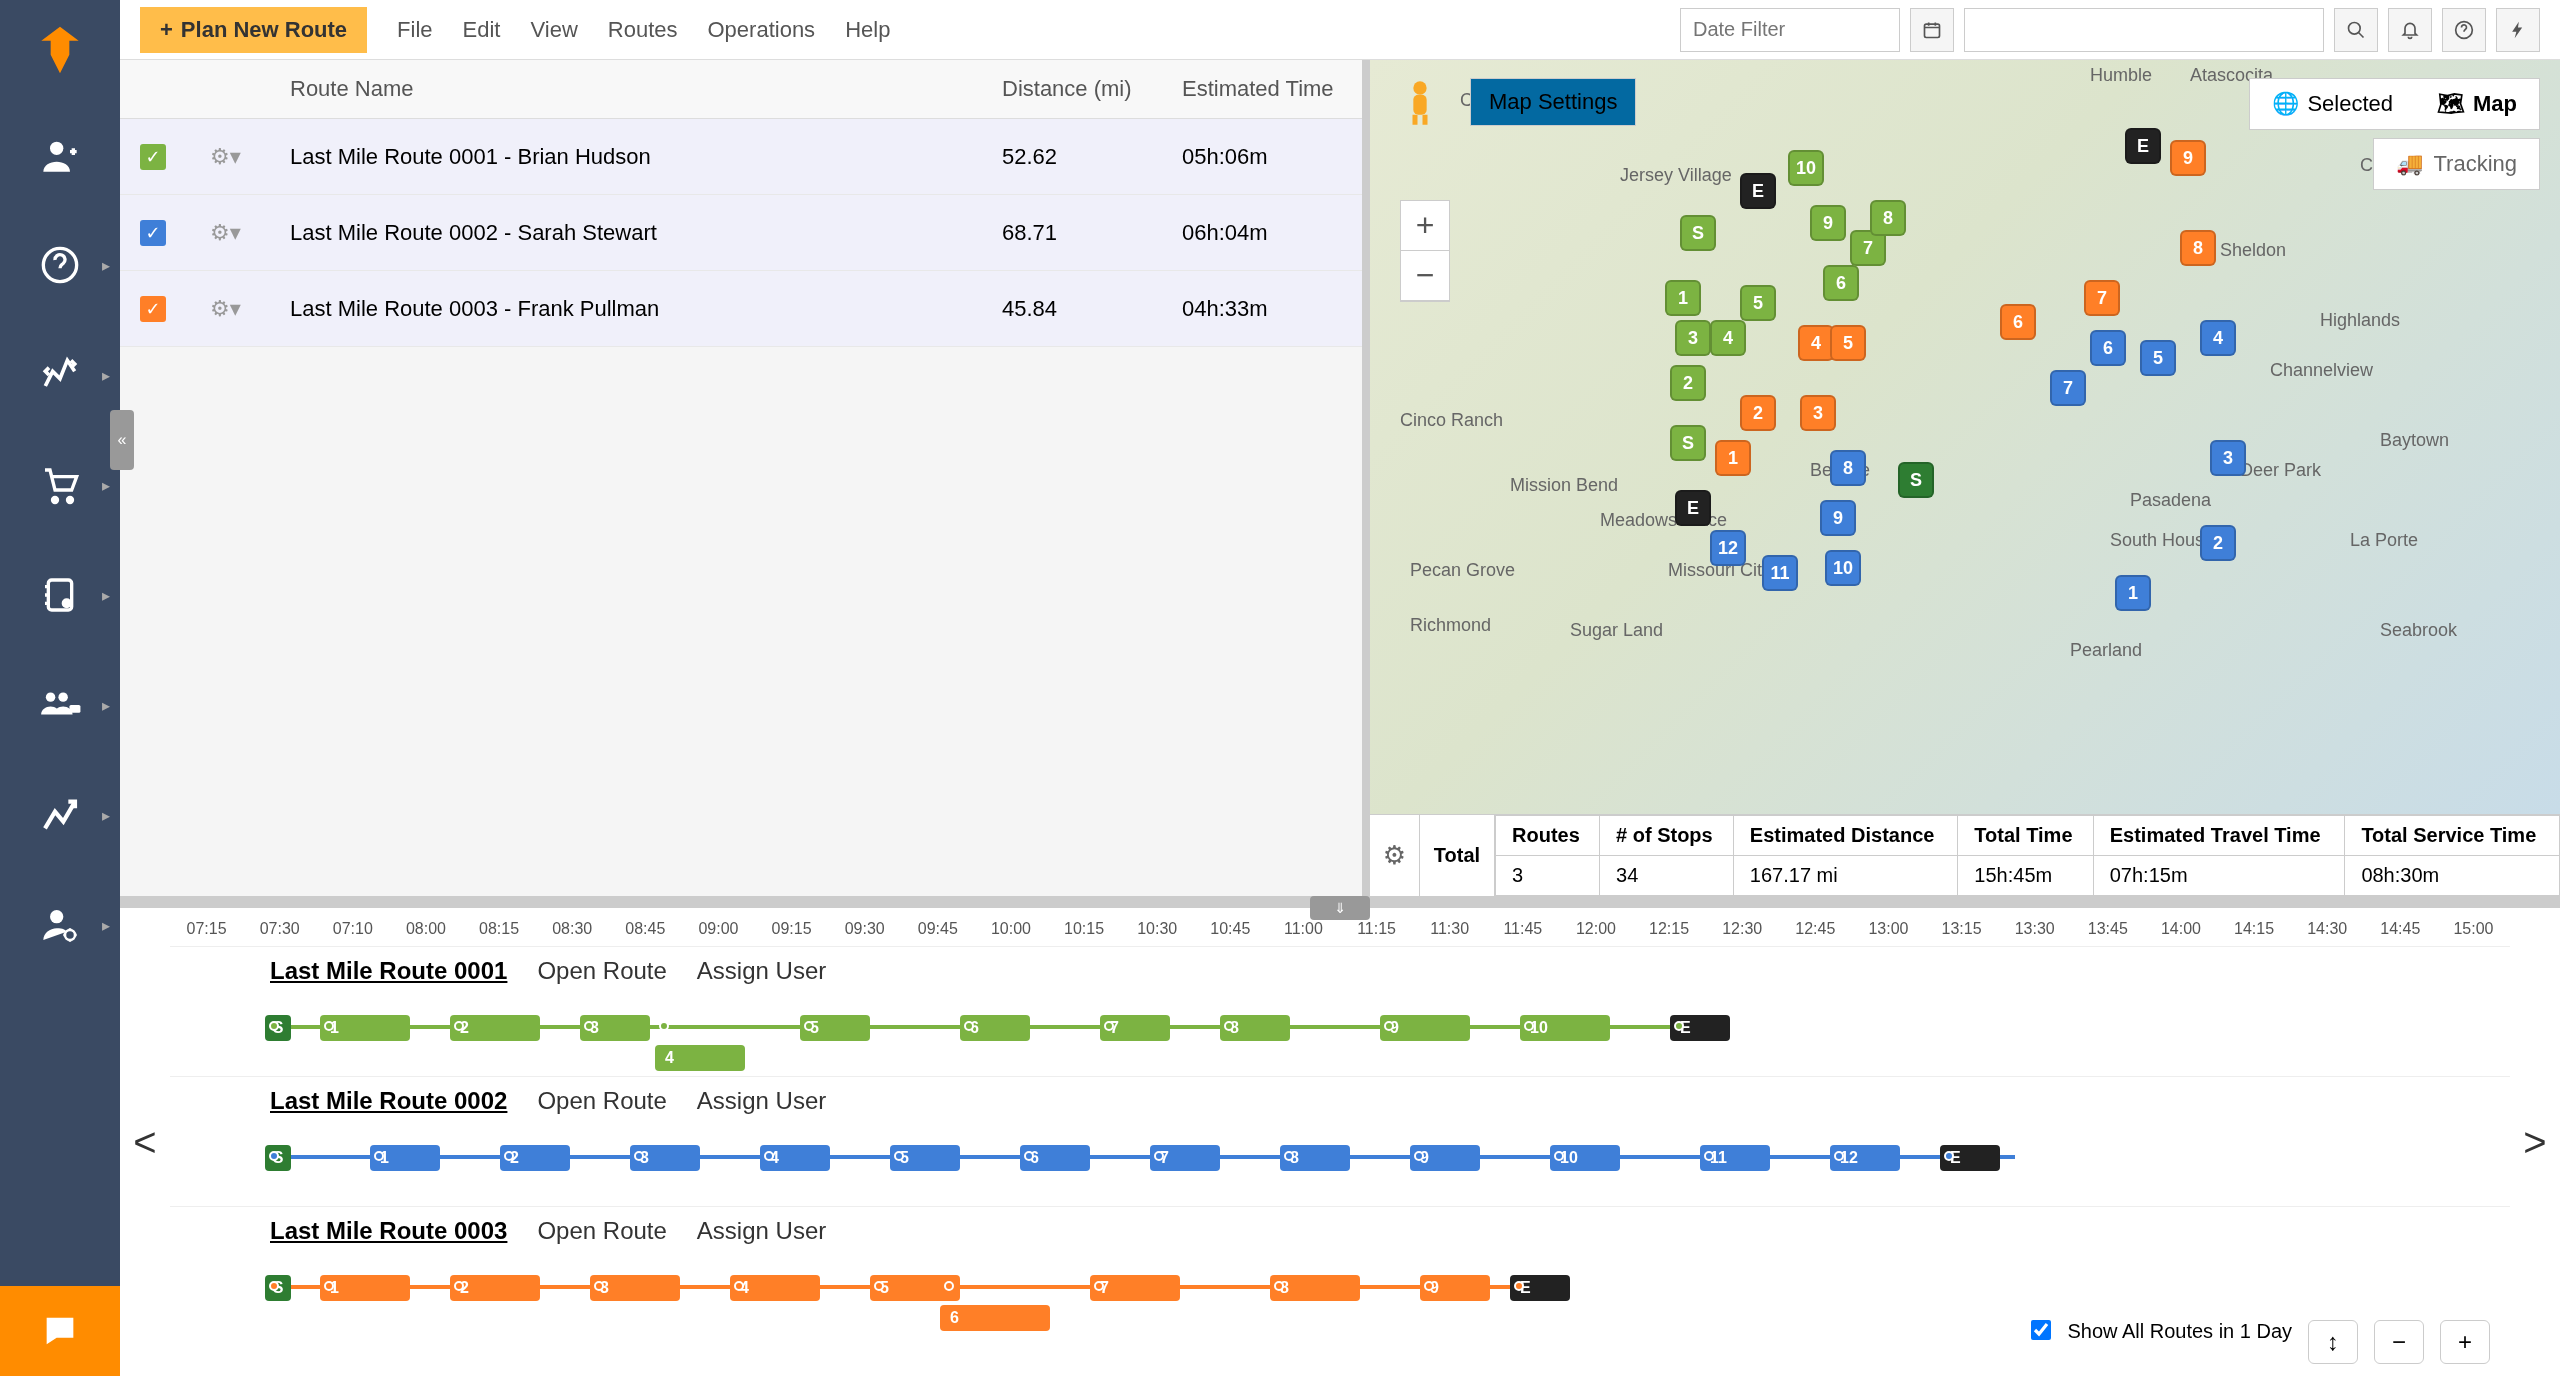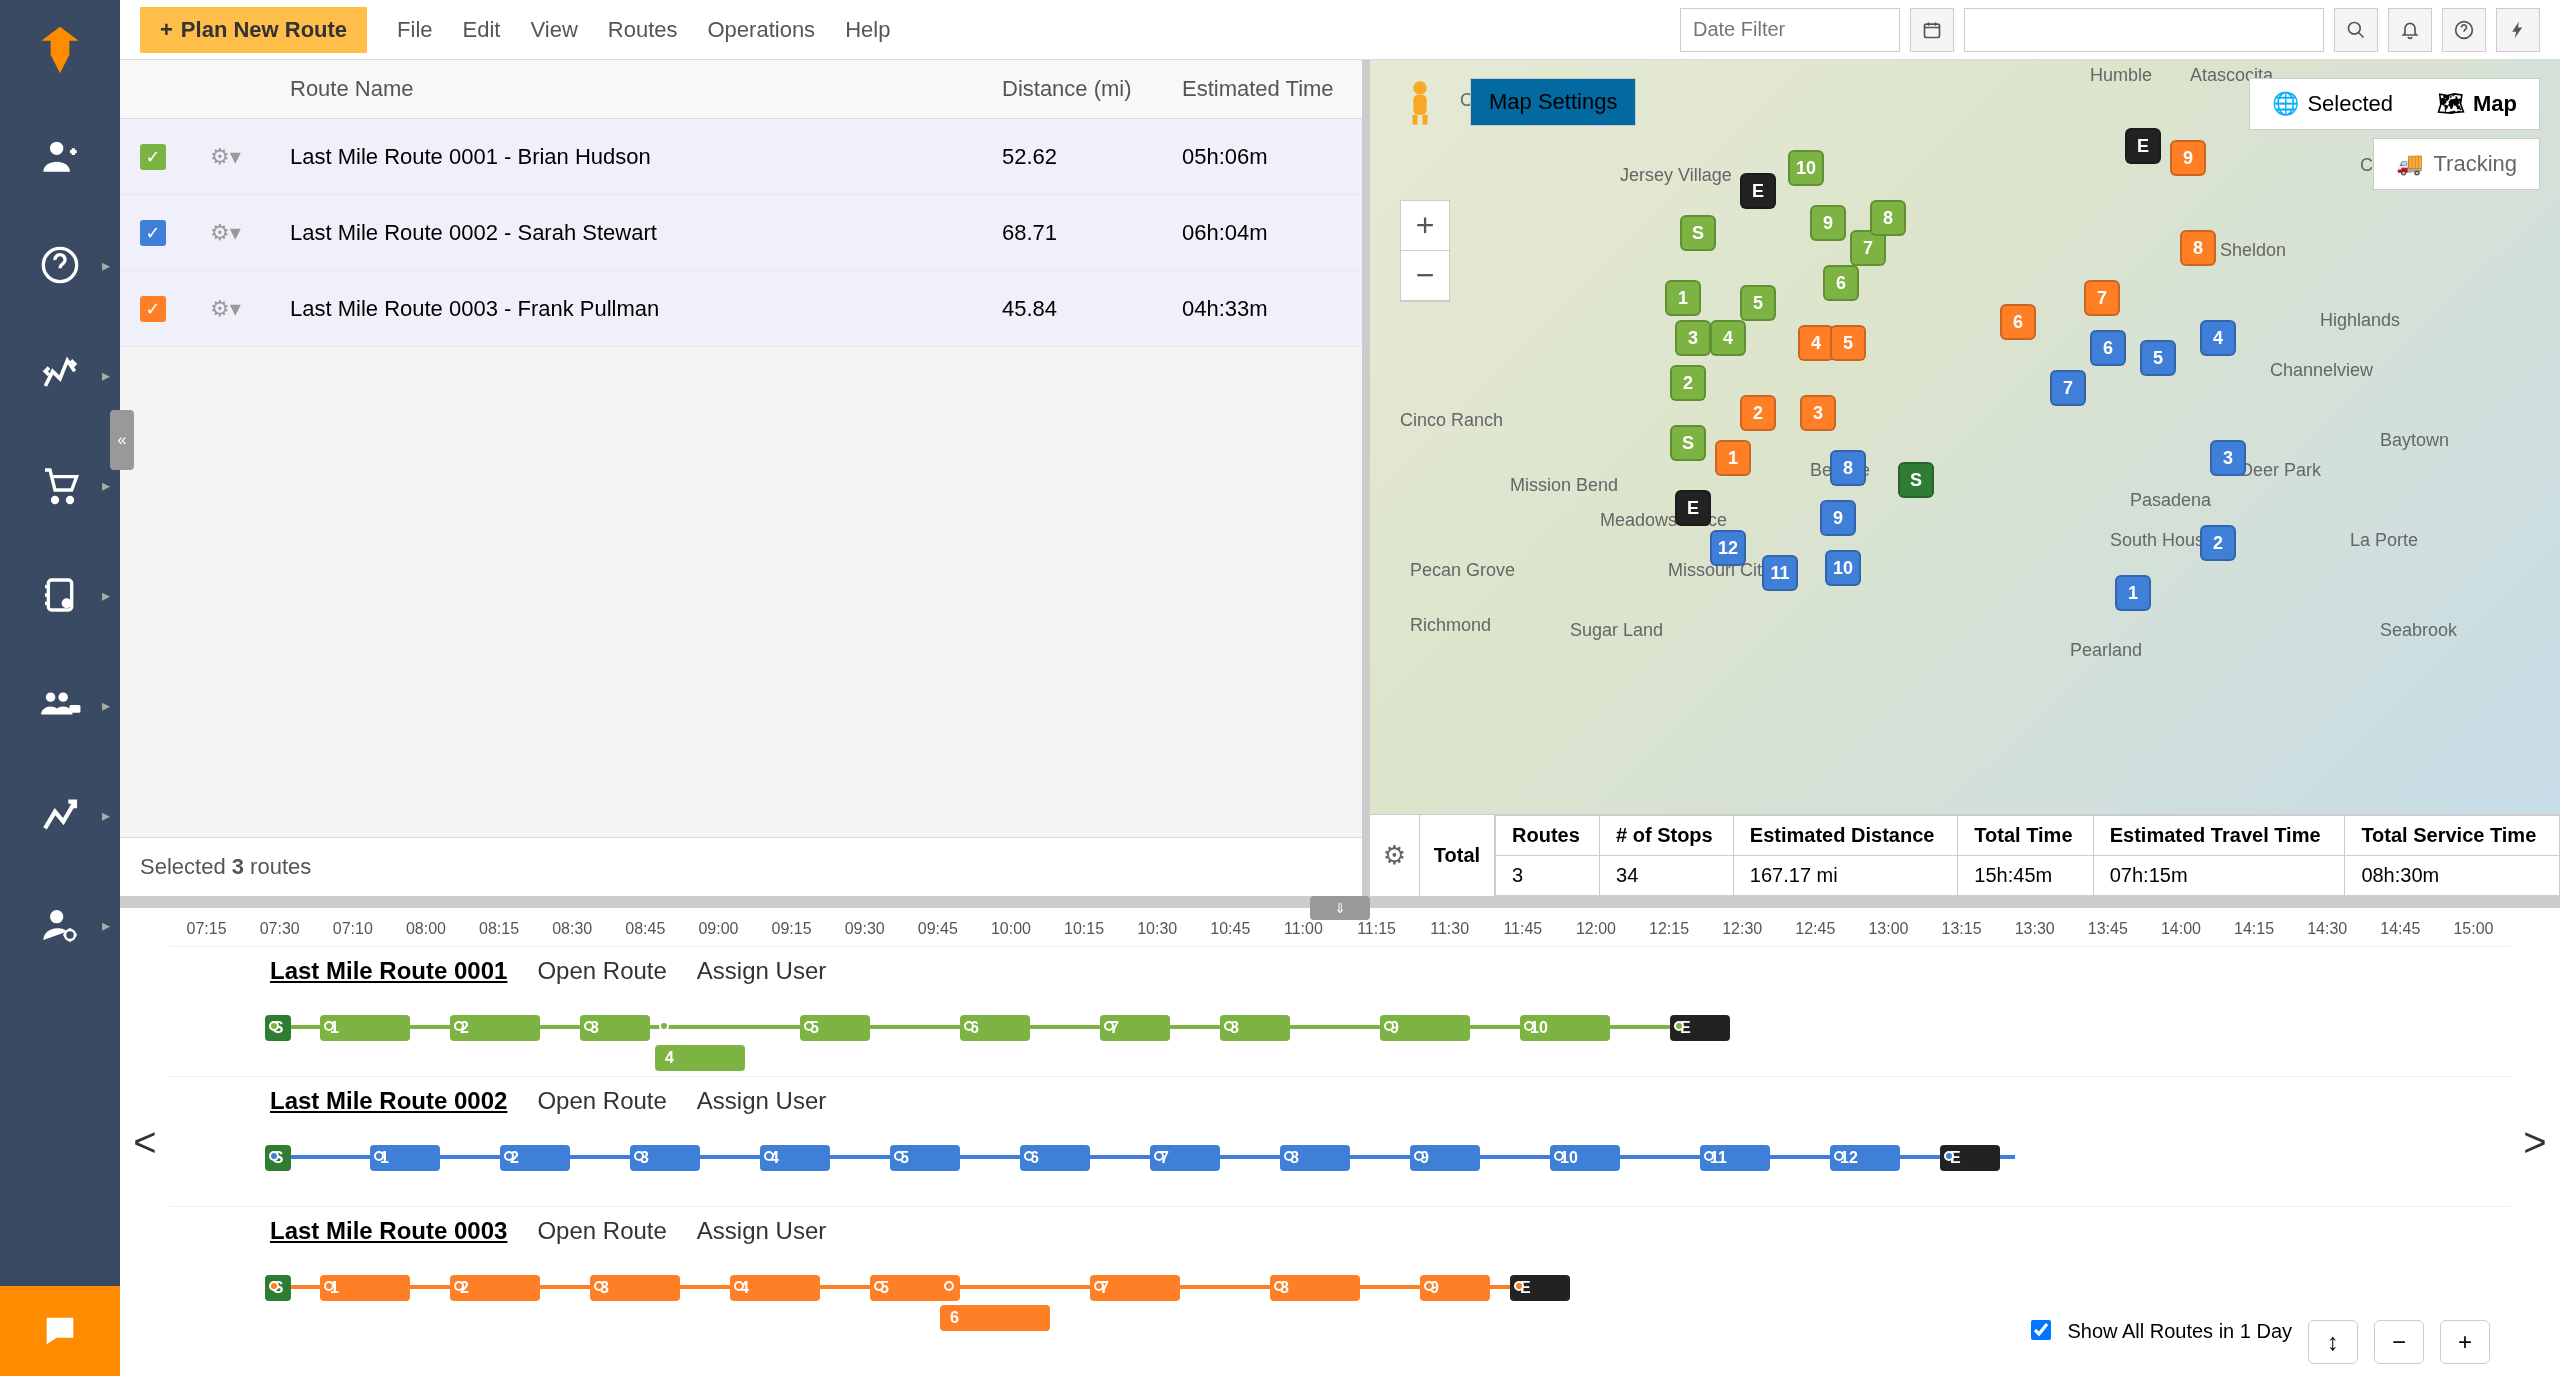--- a/index.html
+++ b/index.html
@@ -252,23 +252,20 @@
               </tr>
               <tr class="route-row">
     <td><span class="check orange">✓</span></td>
     <td class="gear-cell"><span>⚙▾</span></td>
     <td>Last Mile Route 0003 - Frank Pullman</td>
     <td>45.84</td>
     <td>04h:33m</td>
               </tr>
             </tbody>
         </table>
-      </div>
-      <div class="selected-bar">
-        <span>Selected </span><b>3</b><span> routes</span>
       </div>
     </div>
 
     <div class="right-panel">
       <div class="vsplit-handle">«</div>
       <div class="map-area">
         <div class="map-bg"></div>
         <div id="map-cities">
             <div class="map-city" style="left: 90px; top: 30px;">Cypress</div>
             <div class="map-city" style="left: 250px; top: 105px;">Jersey Village</div>

